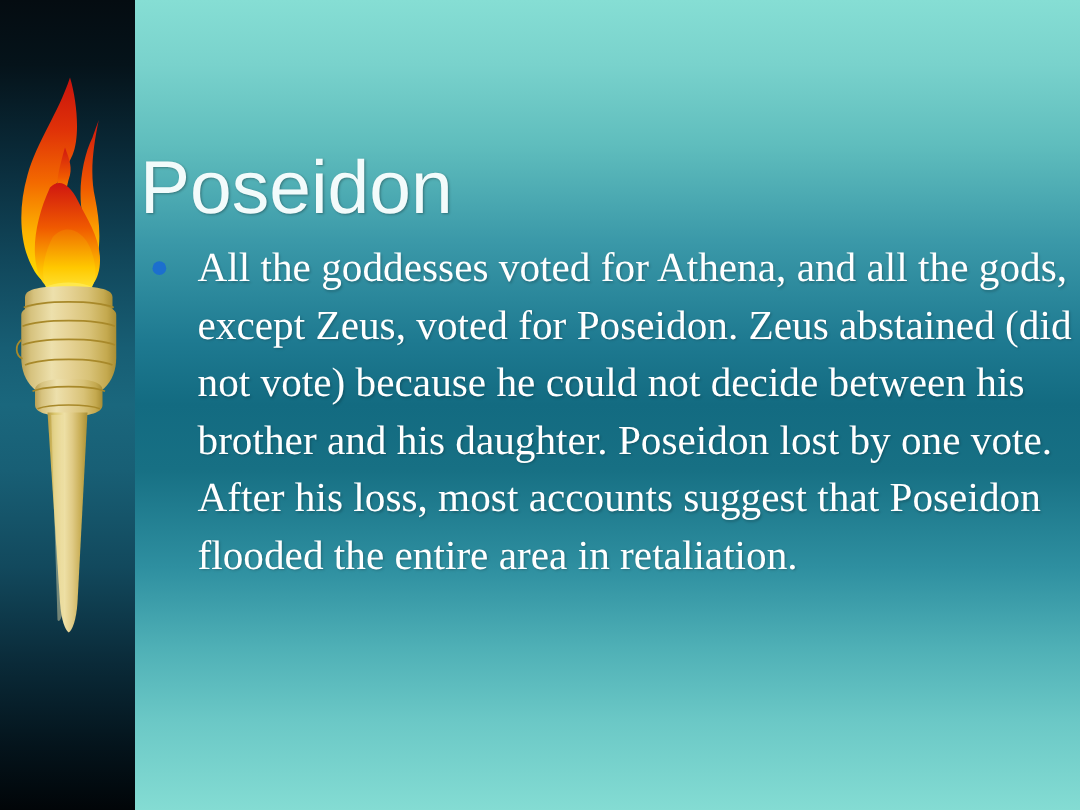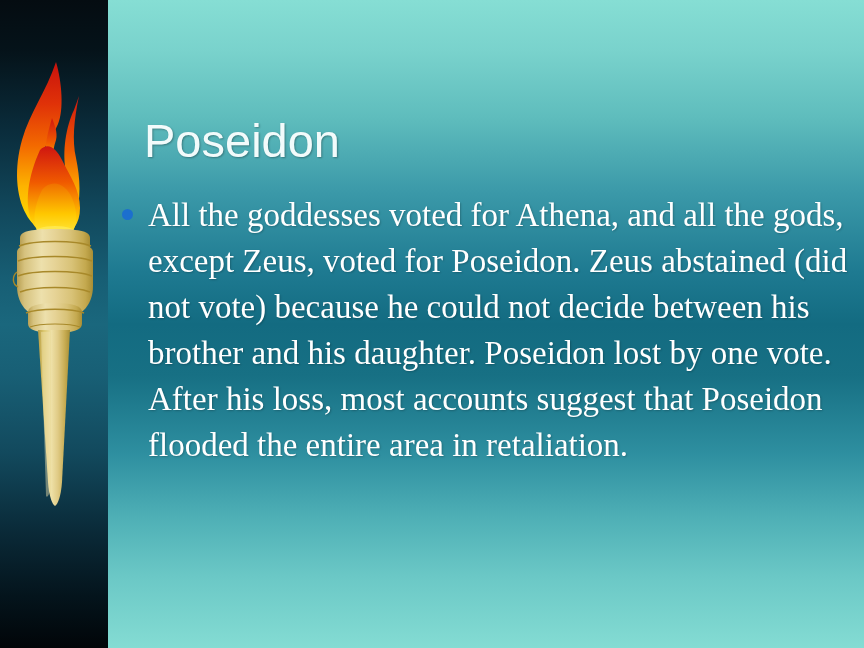--- a/index.html
+++ b/index.html
@@ -60,27 +60,26 @@
   }
 
   
   .title {
     position: absolute;
     left: 112px;
     top: 82px;
     width: 700px;
     color: #F2FBFB;
     font-family: "Liberation Sans", sans-serif;
-    font-size: 47px;
+    font-size: 60px;
     font-weight: normal;
     line-height: 56px;
     letter-spacing: 0px;
     text-shadow: 1px 1px 2px rgba(0,0,0,0.30);
     white-space: nowrap;
-    margin-left: 32px;
   }
 
   
   .body-block {
     position: absolute;
     left: 118px;
     top: 192px;
     width: 740px;
   }
   .bullet-row {
@@ -91,21 +90,21 @@
     position: absolute;
     left: 4px;
     top: 17px;
     width: 11px;
     height: 11px;
     border-radius: 50%;
     background: #1C6FCE;
   }
   .body-text {
     display: block;
-    margin-left: 30px;
+    margin-left: 40px;
     color: #FFFFFF;
     font-family: "Liberation Serif", serif;
     font-size: 33px;
     line-height: 46px;
     text-shadow: 1px 1px 2px rgba(0,0,0,0.22);
   }
 </style>
 </head>
 <body>
 

